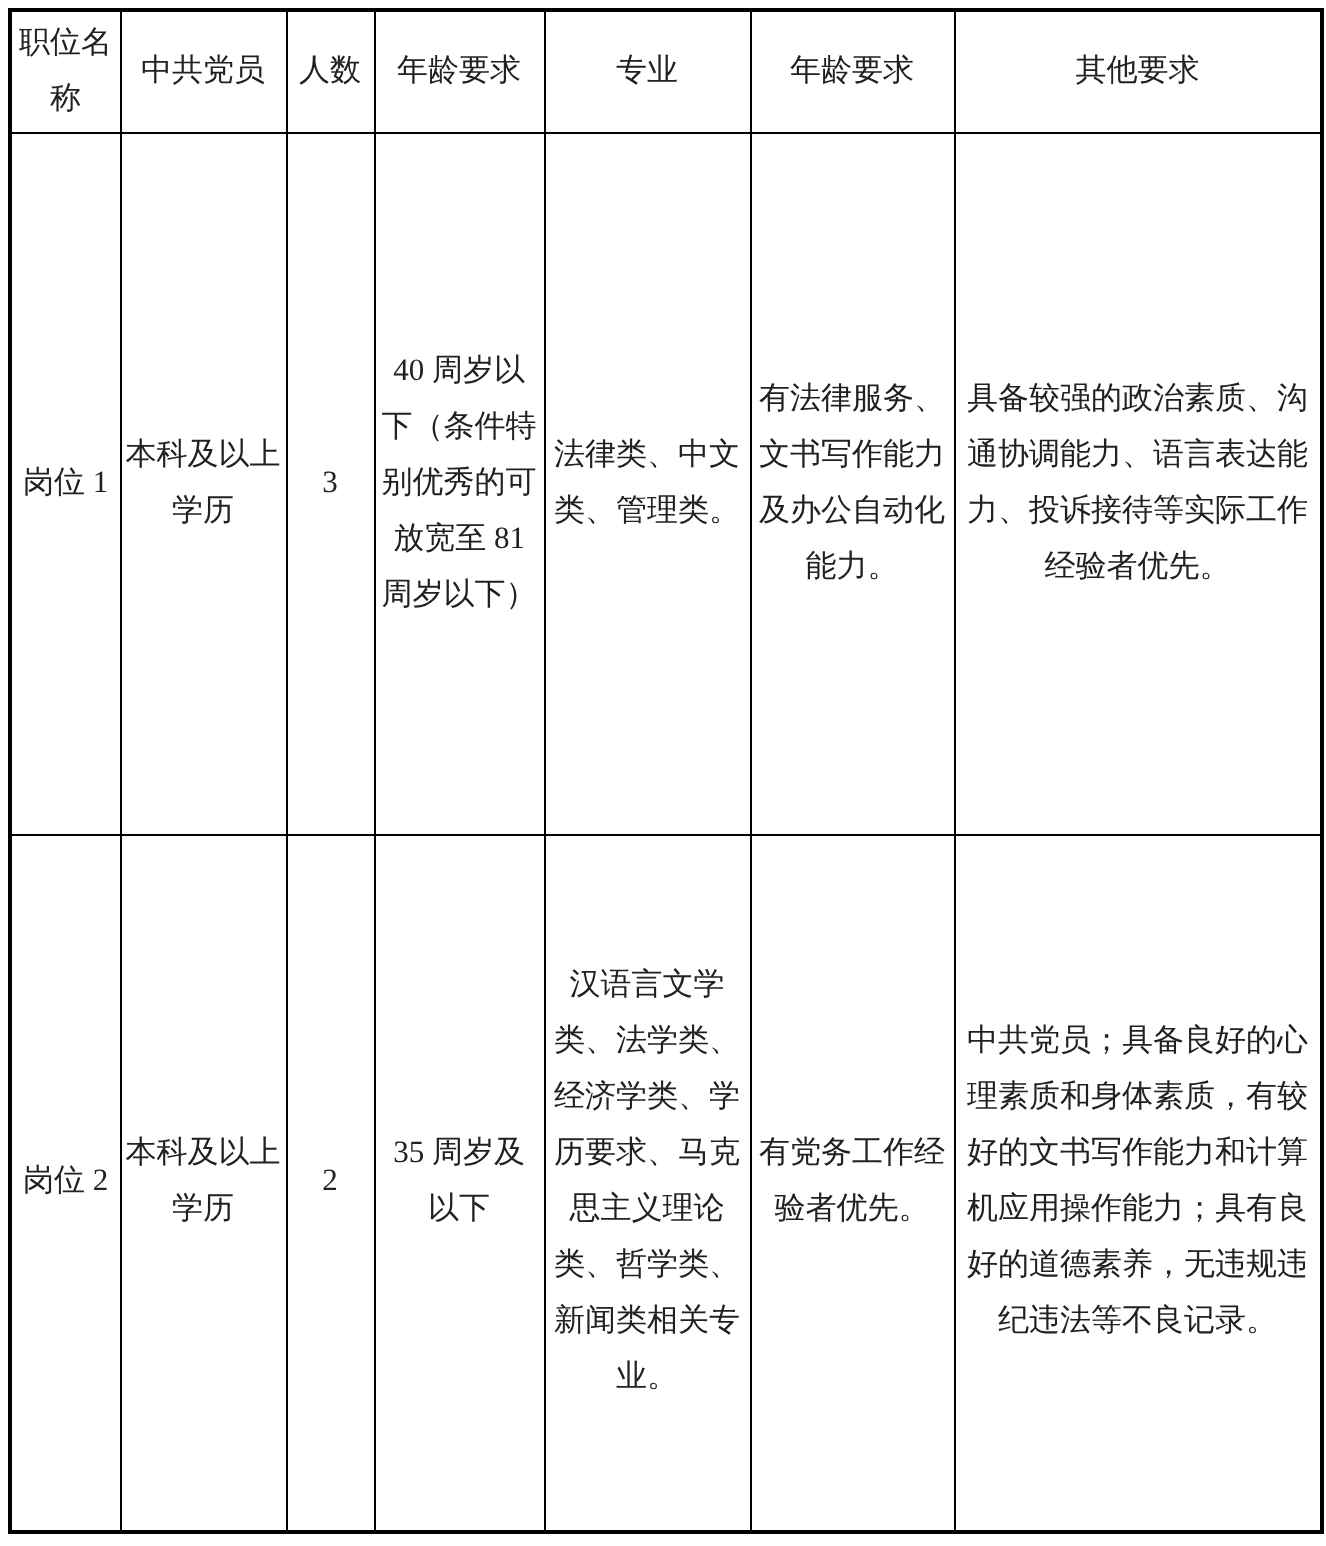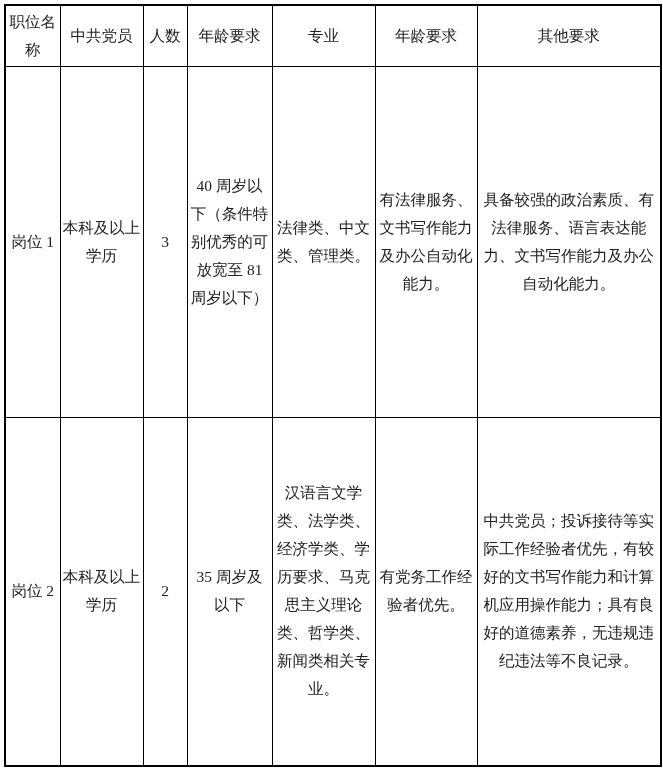--- a/index.html
+++ b/index.html
@@ -69,26 +69,26 @@
         <td>年龄要求</td>
         <td>其他要求</td>
       </tr>
       <tr class="data-row-1">
         <td>岗位 1</td>
         <td>本科及以上学历</td>
         <td>3</td>
         <td>40 周岁以下（条件特别优秀的可放宽至 81 周岁以下）</td>
         <td>法律类、中文类、管理类。</td>
         <td>有法律服务、文书写作能力及办公自动化能力。</td>
-        <td>具备较强的政治素质、有法律服务、语言表达能力、文书写作能力及办公自动化能力。</td>
+        <td>具备较强的政治素质、沟通协调能力、语言表达能力、投诉接待等实际工作经验者优先。</td>
       </tr>
       <tr class="data-row-2">
         <td>岗位 2</td>
         <td>本科及以上学历</td>
         <td>2</td>
         <td>35 周岁及以下</td>
         <td>汉语言文学类、法学类、经济学类、学历要求、马克思主义理论类、哲学类、新闻类相关专业。</td>
         <td>有党务工作经验者优先。</td>
-        <td>中共党员；投诉接待等实际工作经验者优先，有较好的文书写作能力和计算机应用操作能力；具有良好的道德素养，无违规违纪违法等不良记录。</td>
+        <td>中共党员；具备良好的心理素质和身体素质，有较好的文书写作能力和计算机应用操作能力；具有良好的道德素养，无违规违纪违法等不良记录。</td>
       </tr>
     </tbody>
   </table>
 </div>
 
 </body></html>

